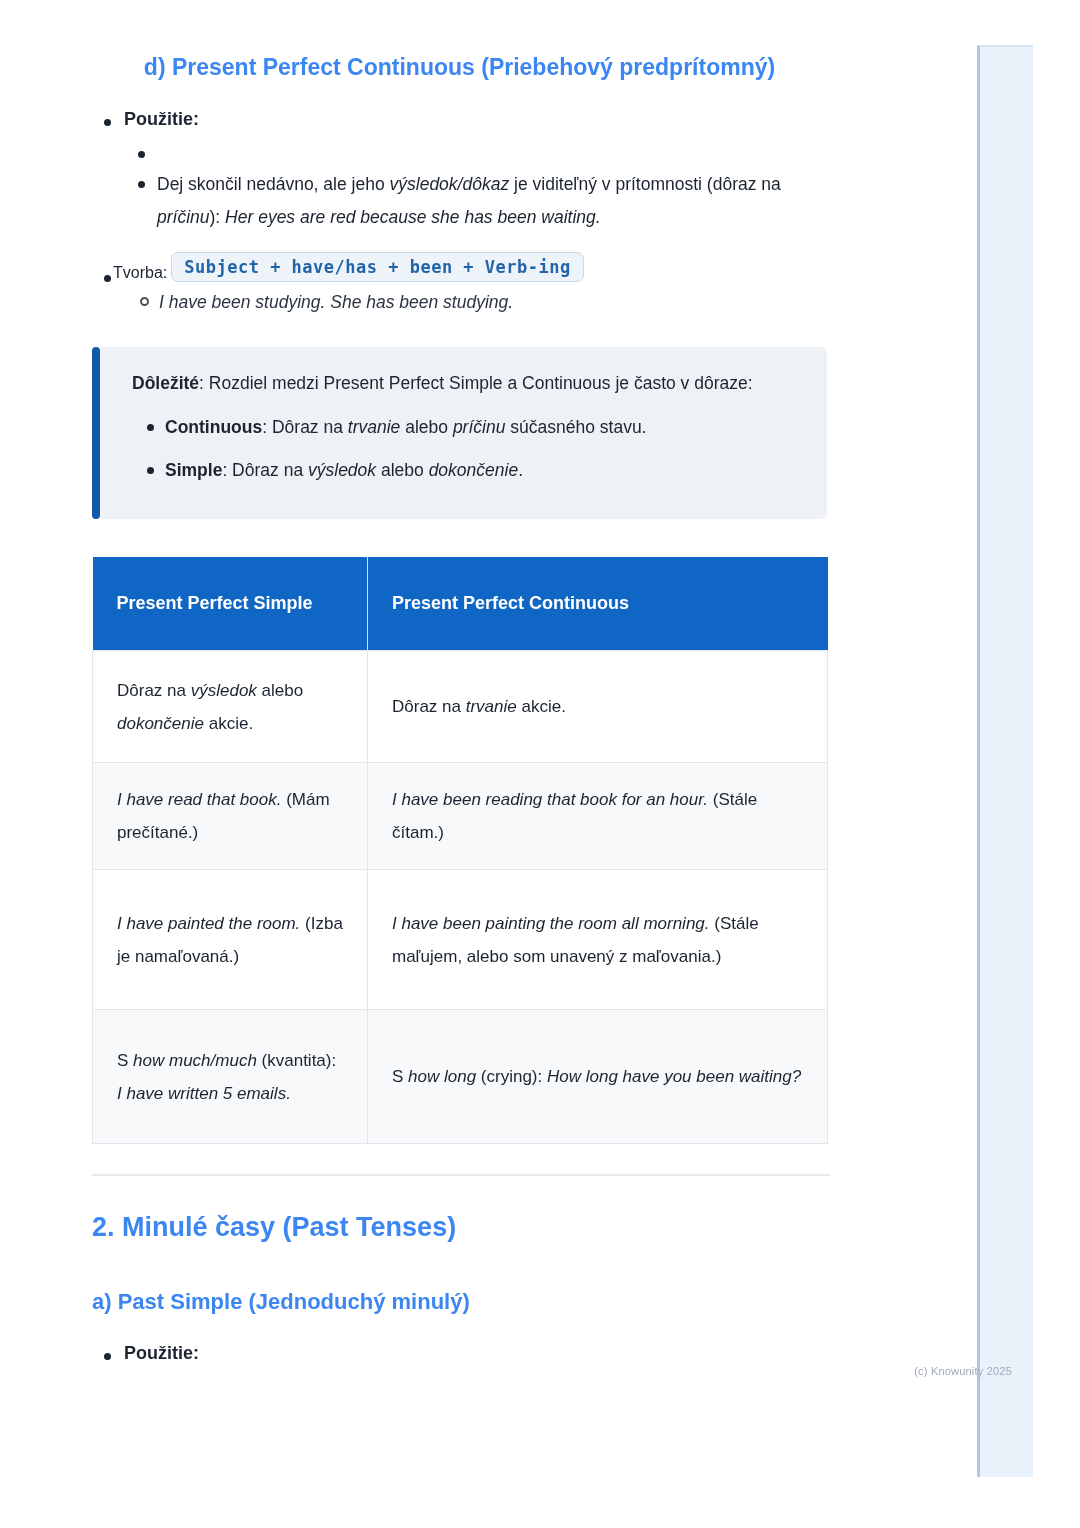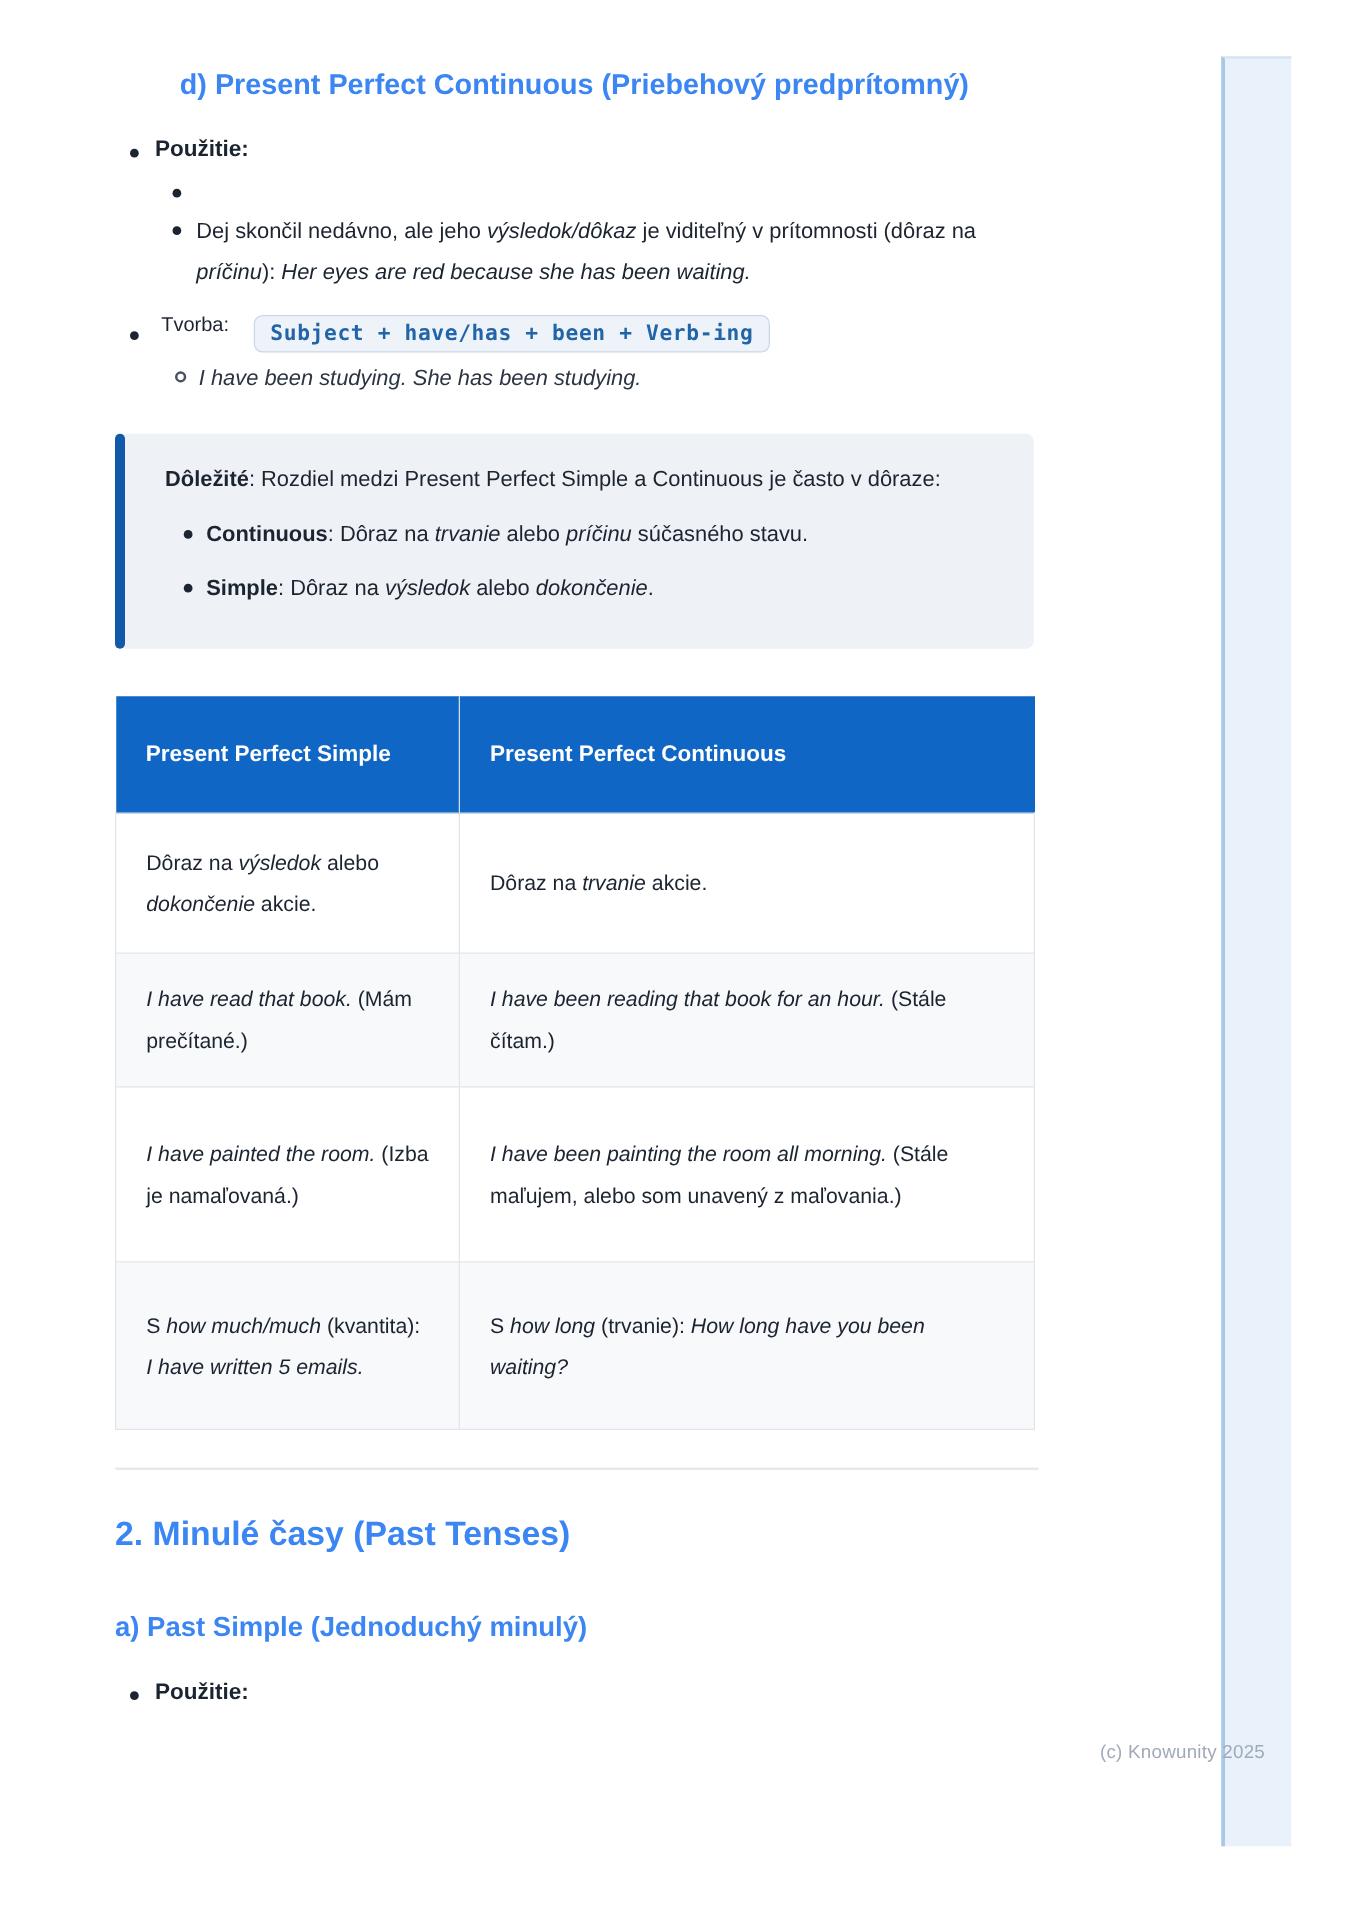--- a/index.html
+++ b/index.html
@@ -10,22 +10,22 @@
     font-family:"Liberation Sans", sans-serif;
   }
   .side-bar {
     position:absolute; left:977px; top:45px; width:56px; height:1432px;
     background:var(--sidebar-bg,#e9f1fb);
     border-left:3px solid var(--sidebar-edge,#aac8e6);
     border-top:2px solid #d6e5f4;
     z-index:1;
   }
   .footer {
-    position:absolute; top:1393px; right:68px; z-index:3;
-    font-size:15px; color:var(--footer-text,#a0aab8); letter-spacing:0.2px;
+    position:absolute; top:1365px; right:68px; z-index:3;
+    font-size:11px; color:var(--footer-text,#a0aab8); letter-spacing:0.2px;
   }
   .col { position:absolute; left:92px; top:0; width:735px; z-index:2; }
 
   .h-d {
     margin-top:52px; font-size:23px; line-height:30px; font-weight:700;
     color:var(--heading-blue,#3b86f2);
     text-align:center;
   }
   .h-2 {
     margin-top:34px; font-size:27px; line-height:34px; font-weight:700;
@@ -47,21 +47,21 @@
   }
   .l1 { padding-left:12px; gap:13px; margin-top:24px; }
   .l1 .lbl { font-size:18px; font-weight:700; line-height:26px; }
   .l2 { padding-left:46px; gap:12px; }
   .l2 .txt { font-size:17.5px; line-height:33px; max-width:640px; }
   .l3 { padding-left:48px; gap:10px; margin-top:4px; }
   .l3 .txt { font-size:17.5px; line-height:33px; color:#2b3442; }
   .u1 { margin-top:6px; }
   .u2 { margin-top:10px; }
 
-  .tvorba { padding-left:12px; gap:18px; margin-top:18px; align-items:flex-start; }
+  .tvorba { padding-left:12px; gap:2px; margin-top:18px; align-items:flex-end; }
   .chip {
     display:inline-block; margin-left:2px;
     font-family:"DejaVu Sans Mono", monospace; font-weight:700;
     font-size:17px; letter-spacing:0.5px; line-height:20px;
     color:var(--code-text,#2264a8);
     background:var(--code-bg,#eef3f9);
     border:1px solid var(--code-border,#c9d7e8);
     border-radius:7px; padding:4px 12px;
   }
 
@@ -183,21 +183,21 @@
         <tr class="r2 stripe">
           <td><span style="font-style: italic;">I have read that book.</span><span> (Mám prečítané.)</span></td>
           <td><span style="font-style: italic;">I have been reading that book for an hour.</span><span> (Stále čítam.)</span></td>
         </tr>
         <tr class="r3">
           <td><span style="font-style: italic;">I have painted the room.</span><span> (Izba je namaľovaná.)</span></td>
           <td><span style="font-style: italic;">I have been painting the room all morning.</span><span> (Stále maľujem, alebo som unavený z maľovania.)</span></td>
         </tr>
         <tr class="r4 stripe">
           <td><span>S </span><span style="font-style: italic;">how much/much</span><span> (kvantita): </span><span style="font-style: italic;">I have written 5 emails.</span></td>
-          <td><span>S </span><span style="font-style: italic;">how long</span><span> (trvanie): </span><span style="font-style: italic;">How long have you been waiting?</span></td>
+          <td><span>S </span><span style="font-style: italic;">how long</span><span> (crying): </span><span style="font-style: italic;">How long have you been waiting?</span></td>
         </tr>
       </tbody>
     </table>
 
     <div class="divider"></div>
 
     <div class="h-2">2. Minulé časy (Past Tenses)</div>
 
     <div class="h-a">a) Past Simple (Jednoduchý minulý)</div>
 

